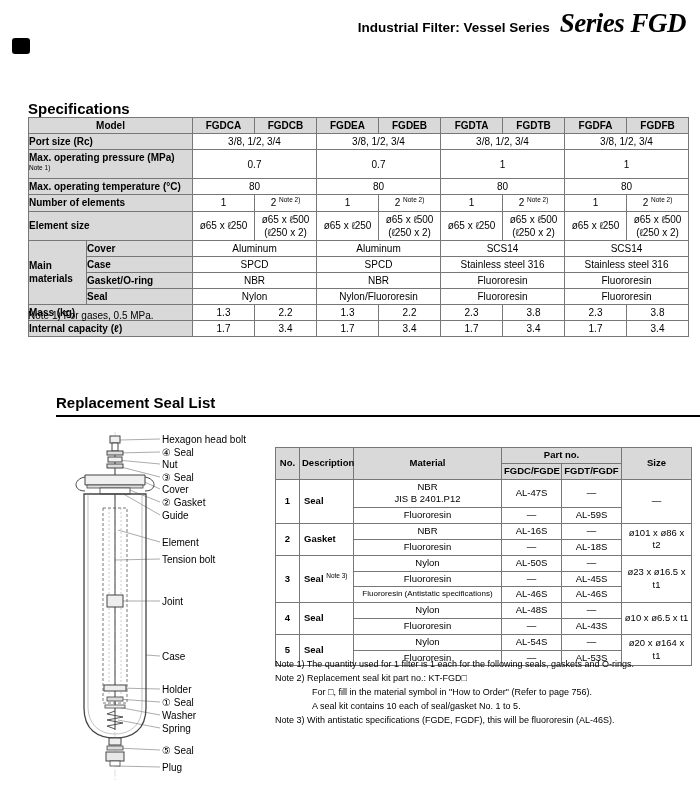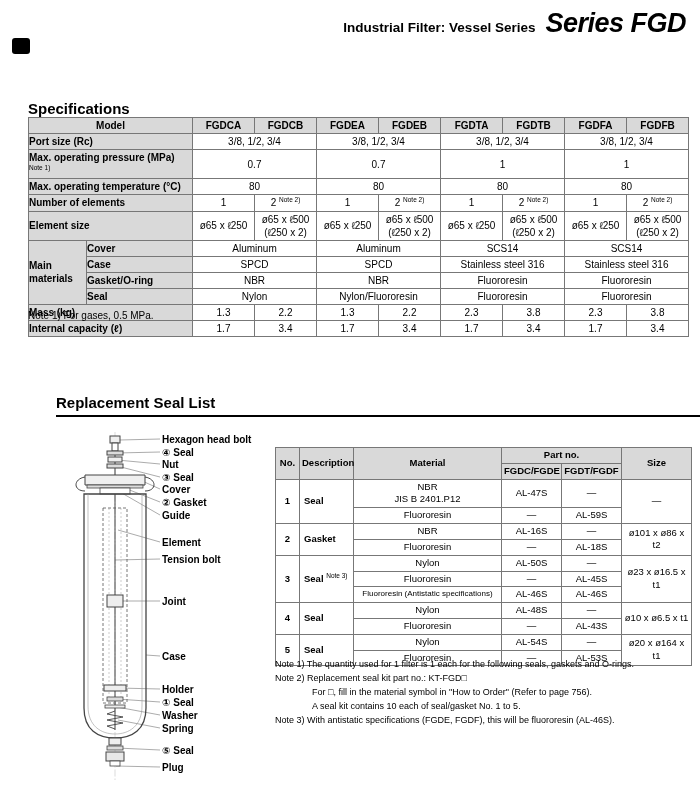--- a/index.html
+++ b/index.html
@@ -4,36 +4,36 @@
 <style>
   * { margin:0; padding:0; box-sizing:border-box; }
   html,body { background:#fff; }
   body {
     width:700px; height:793px; position:relative; overflow:hidden;
     font-family:"Liberation Sans","DejaVu Sans",sans-serif; color:#000;
   }
   #corner-marker { position:absolute; left:12px; top:38px; width:18px; height:16px; background:#000; border-radius:3px; }
   #hdr { position:absolute; top:8px; right:14px; display:flex; align-items:baseline; gap:10px;margin-left:24px; }
   #hdr .sub { font-size:13.5px; font-weight:bold; }
-  #hdr .ttl { font-size:27px; font-weight:bold; font-style:italic; letter-spacing:-0.5px; }
+  #hdr .ttl { font-size:27px; font-weight:bold; font-style:italic; letter-spacing:-0.5px;font-family:Liberation Serif, serif; }
   .sec-head { position:absolute; left:28px; width:660px; font-size:15px; font-weight:bold; border-bottom:2px solid #000; padding-bottom:4px; }
   #spec-head { top:100px; }
   #seal-head { top:394px;margin-left:28px; }
 
   #spec-table { position:absolute; left:28px; top:117px; width:660px; border-collapse:collapse; table-layout:fixed; border:1px solid #333; }
   #spec-table th, #spec-table td { border:1px solid #777; font-size:10px; padding:1px 2px; text-align:center; vertical-align:middle; line-height:1.3; }
   #spec-table th { background:#d9d9d9; font-weight:bold; }
   #spec-table th.lbl { text-align:left; padding-left:0; }
   .pre { white-space:pre-line; }
   sup.nt { font-size:6.5px; font-weight:normal; vertical-align:super; }
   #spec-notes { position:absolute; left:28px; top:308px; font-size:10px; line-height:1.5; }
 
   .diagram { position:absolute; left:60px; top:430px; width:240px; height:363px; }
   .diagram svg { position:absolute; left:0; top:0; }
-  .dlabel { position:absolute; left:102px; font-size:10px; white-space:nowrap;font-weight:bold; }
+  .dlabel { position:absolute; left:102px; font-size:10px; white-space:nowrap; }
 
   #seal-table { position:absolute; left:275px; top:447px; width:416px; border-collapse:collapse; table-layout:fixed; border:1px solid #333; }
   #seal-table th, #seal-table td { border:1px solid #777; font-size:9.5px; padding:1px 2px; text-align:center; vertical-align:middle; line-height:1.35; }
   #seal-table th { background:#d9d9d9; font-weight:bold; }
   #seal-table td.no, #seal-table td.desc { font-weight:bold; }
   #seal-table td.desc { text-align:left; padding-left:4px; }
   #seal-table td.small { font-size:8px; padding:1px 1px; }
   #seal-notes { position:absolute; left:275px; top:658px; width:422px; font-size:9px; line-height:1.55; }
   #seal-notes .indent { padding-left:37px; }
 </style>

